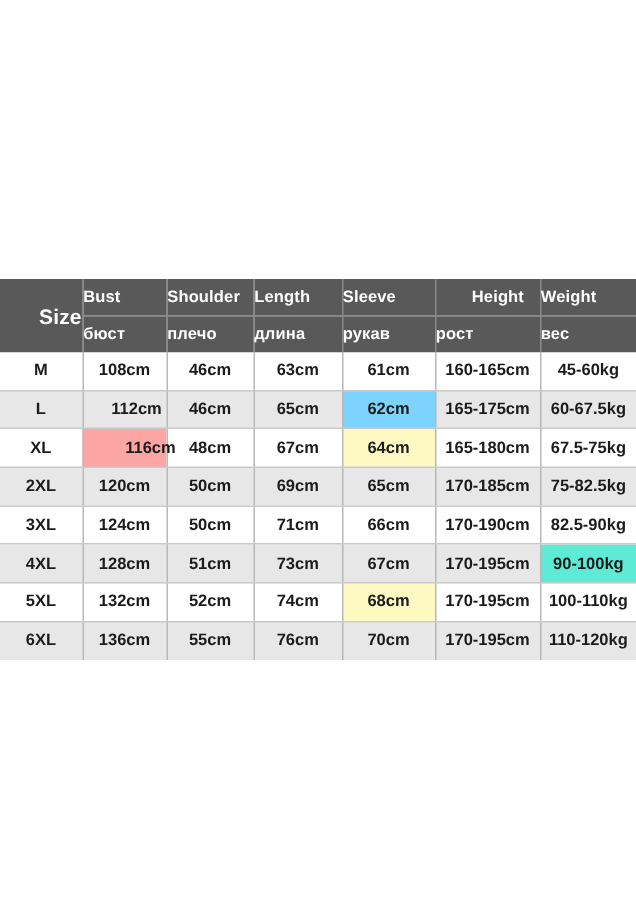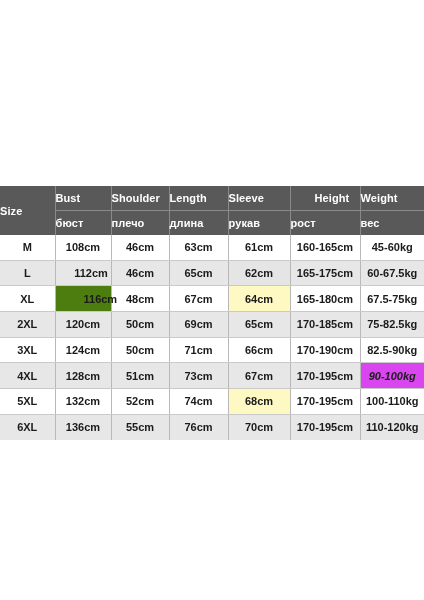--- a/index.html
+++ b/index.html
@@ -44,21 +44,22 @@
     border-right: 1px solid #8a8a8a;
     border-bottom: 1px solid #8a8a8a;
     letter-spacing: 0.1px;
     white-space: nowrap;
   }
   table.size-chart thead th.last-col {
     border-right: none;
   }
   table.size-chart thead th.size-head {
     border-bottom: none;
-    font-size: 11px;
+    font-size: 14px;
+    padding-left: 26px;
   }
   table.size-chart thead tr.ru-row th {
     border-bottom: none;
     font-size: 11px;
   }
 
   
   table.size-chart tbody td {
     height: 24.7px;
     padding: 0;
@@ -134,27 +135,27 @@
           <td style="background: rgb(255, 255, 255); color: rgb(27, 27, 27);">63cm</td>
           <td style="background: rgb(255, 255, 255); color: rgb(27, 27, 27);">61cm</td>
           <td style="background: rgb(255, 255, 255); color: rgb(27, 27, 27);">160-165cm</td>
           <td class="last-col" style="background: rgb(255, 255, 255); color: rgb(27, 27, 27);">45-60kg</td>
         </tr>
         <tr class="row-even">
           <td style="background: rgb(231, 231, 231); color: rgb(27, 27, 27);">L</td>
           <td style="background: rgb(231, 231, 231); color: rgb(27, 27, 27); padding-left: 16px;">112cm</td>
           <td style="background: rgb(231, 231, 231); color: rgb(27, 27, 27);">46cm</td>
           <td style="background: rgb(231, 231, 231); color: rgb(27, 27, 27);">65cm</td>
-          <td style="background: #e5e5e5; color: rgb(27, 27, 27);">62cm</td>
+          <td style="background: #7dd3fc; color: rgb(27, 27, 27);">62cm</td>
           <td style="background: rgb(231, 231, 231); color: rgb(27, 27, 27);">165-175cm</td>
           <td class="last-col" style="background: rgb(231, 231, 231); color: rgb(27, 27, 27);">60-67.5kg</td>
         </tr>
         <tr class="row-odd">
           <td style="background: rgb(255, 255, 255); color: rgb(27, 27, 27); margin-top: 37px;">XL</td>
-          <td style="background: #4d7c0f; color: rgb(27, 27, 27); padding-left: 28px;">116cm</td>
+          <td style="background: #fca5a5; color: rgb(27, 27, 27); padding-left: 28px;">116cm</td>
           <td style="background: rgb(255, 255, 255); color: rgb(27, 27, 27);">48cm</td>
           <td style="background: rgb(255, 255, 255); color: rgb(27, 27, 27);">67cm</td>
           <td style="background: #fef9c3; color: rgb(27, 27, 27);">64cm</td>
           <td style="background: rgb(255, 255, 255); color: rgb(27, 27, 27);">165-180cm</td>
           <td class="last-col" style="background: rgb(255, 255, 255); color: rgb(27, 27, 27);">67.5-75kg</td>
         </tr>
         <tr class="row-even">
           <td style="background: rgb(231, 231, 231); color: rgb(27, 27, 27);">2XL</td>
           <td style="background: rgb(231, 231, 231); color: rgb(27, 27, 27);">120cm</td>
           <td style="background: rgb(231, 231, 231); color: rgb(27, 27, 27);">50cm</td>
@@ -172,21 +173,21 @@
           <td style="background: rgb(255, 255, 255); color: rgb(27, 27, 27);">170-190cm</td>
           <td class="last-col" style="background: rgb(255, 255, 255); color: rgb(27, 27, 27);">82.5-90kg</td>
         </tr>
         <tr class="row-even">
           <td style="background: rgb(231, 231, 231); color: rgb(27, 27, 27);">4XL</td>
           <td style="background: rgb(231, 231, 231); color: rgb(27, 27, 27);">128cm</td>
           <td style="background: rgb(231, 231, 231); color: rgb(27, 27, 27);">51cm</td>
           <td style="background: rgb(231, 231, 231); color: rgb(27, 27, 27);">73cm</td>
           <td style="background: rgb(231, 231, 231); color: rgb(27, 27, 27);">67cm</td>
           <td style="background: rgb(231, 231, 231); color: rgb(27, 27, 27);">170-195cm</td>
-          <td class="last-col" style="background: #d946ef; color: rgb(27, 27, 27); font-style: italic;">90-100kg</td>
+          <td class="last-col" style="background: #5eead4; color: rgb(27, 27, 27);">90-100kg</td>
         </tr>
         <tr class="row-odd">
           <td style="background: rgb(255, 255, 255); color: rgb(27, 27, 27);">5XL</td>
           <td style="background: rgb(255, 255, 255); color: rgb(27, 27, 27);">132cm</td>
           <td style="background: rgb(255, 255, 255); color: rgb(27, 27, 27);">52cm</td>
           <td style="background: rgb(255, 255, 255); color: rgb(27, 27, 27);">74cm</td>
           <td style="background: #fef9c3; color: rgb(27, 27, 27); margin-left: 26px;">68cm</td>
           <td style="background: rgb(255, 255, 255); color: rgb(27, 27, 27);">170-195cm</td>
           <td class="last-col" style="background: rgb(255, 255, 255); color: rgb(27, 27, 27);">100-110kg</td>
         </tr>

